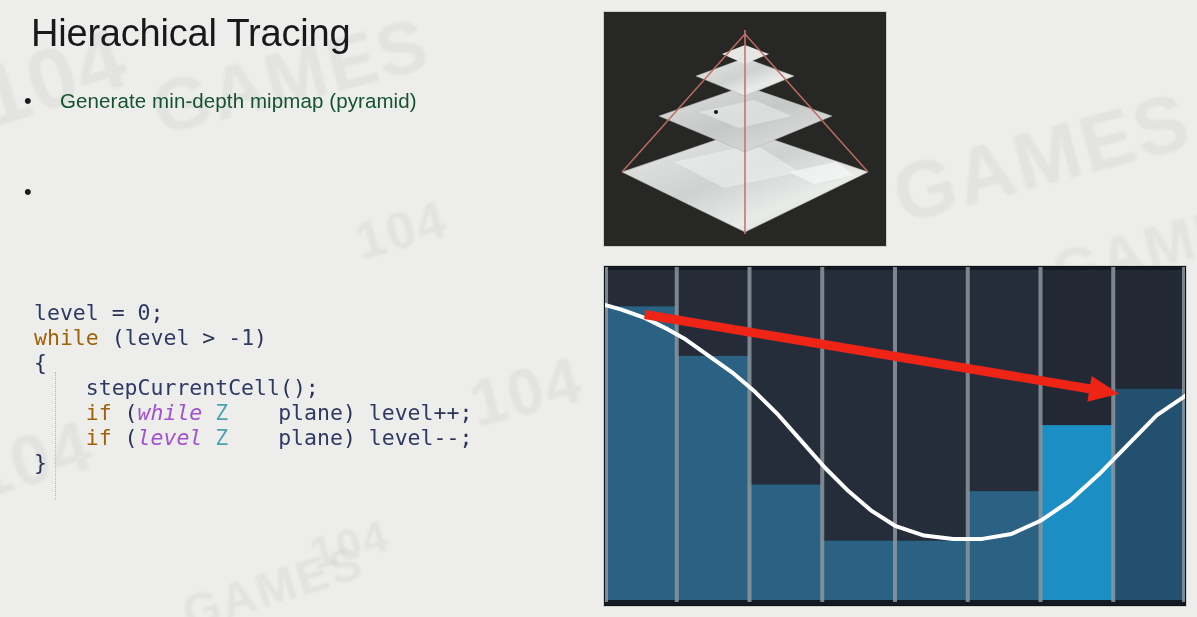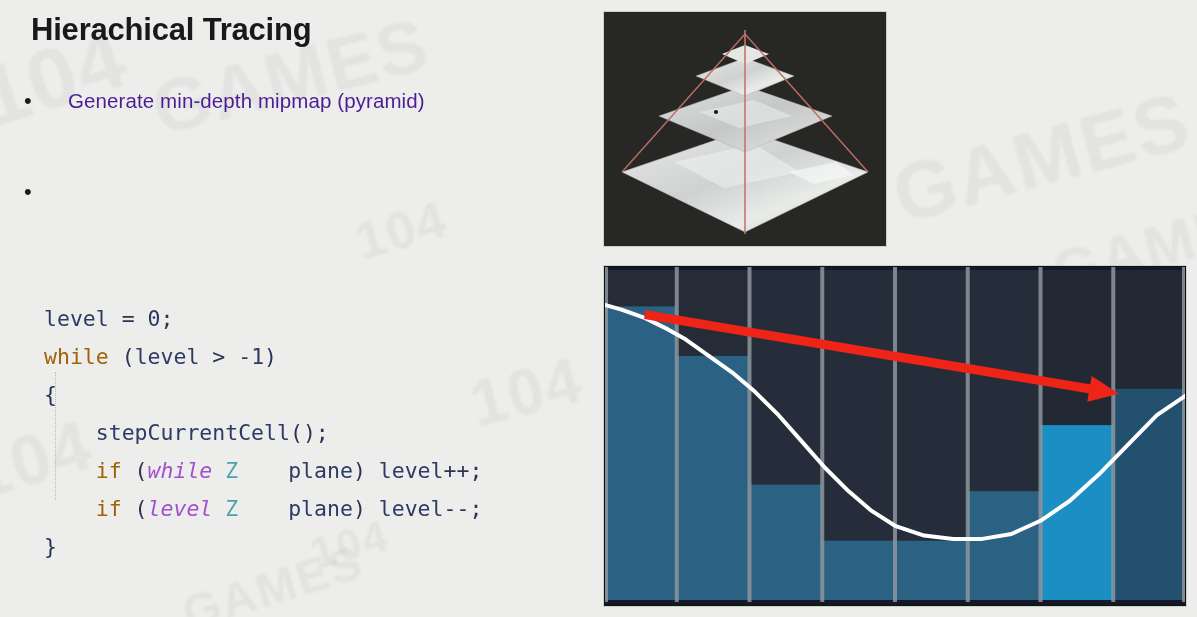--- a/index.html
+++ b/index.html
@@ -25,39 +25,39 @@
   .wm5{left:890px;top:112px;font-size:80px;transform:rotate(-15deg);}
   .wm6{left:-30px;top:420px;font-size:70px;transform:rotate(-16deg);}
   .wm7{left:180px;top:560px;font-size:48px;transform:rotate(-17deg);}
   .wm8{left:620px;top:40px;font-size:70px;transform:rotate(-15deg);}
   .wm9{left:1050px;top:210px;font-size:60px;transform:rotate(-15deg);}
   .wm10{left:310px;top:520px;font-size:44px;transform:rotate(-15deg);}
 
   
   .title{
     position:absolute;left:31px;top:12px;
-    font-size:31px;font-weight:bold;color:#19191a;
+    font-size:38px;font-weight:normal;color:#19191a;
     letter-spacing:-0.2px;
   }
   .bullets{position:absolute;left:24px;top:88px;width:545px;}
   .bullet{display:flex;align-items:flex-start;margin-bottom:65px;}
   .bullet .dot{
     width:14px;flex:0 0 14px;font-size:22px;line-height:26px;
     color:#1b1b1c;text-align:left;
   }
   .bullet .btext{
-    margin-left:30px;font-size:20.5px;line-height:26px;color:#4c1d95;
+    margin-left:22px;font-size:20.5px;line-height:26px;color:#14532d;
     letter-spacing:.1px;
   }
 
   
   .code{
-    position:absolute;left:44px;top:300px;
+    position:absolute;left:34px;top:300px;
     font-family:"DejaVu Sans Mono","Liberation Mono",monospace;
-    font-size:21.5px;line-height:38px;
+    font-size:21.5px;line-height:25px;
     white-space:pre;color:#2b3354;
   }
   .code .kw{color:#a16207;}           
   .code .id{color:#2e3a63;}           
   .code .num{color:#2e3a63;}
   .code .em{color:#a24fd0;font-style:italic;}   
   .code .ty{color:#4aa3ae;}           
   .code .pn{color:#2e3a63;margin-left:37px;}
   .indent-guide{
     position:absolute;left:55px;top:372px;width:1px;height:128px;

